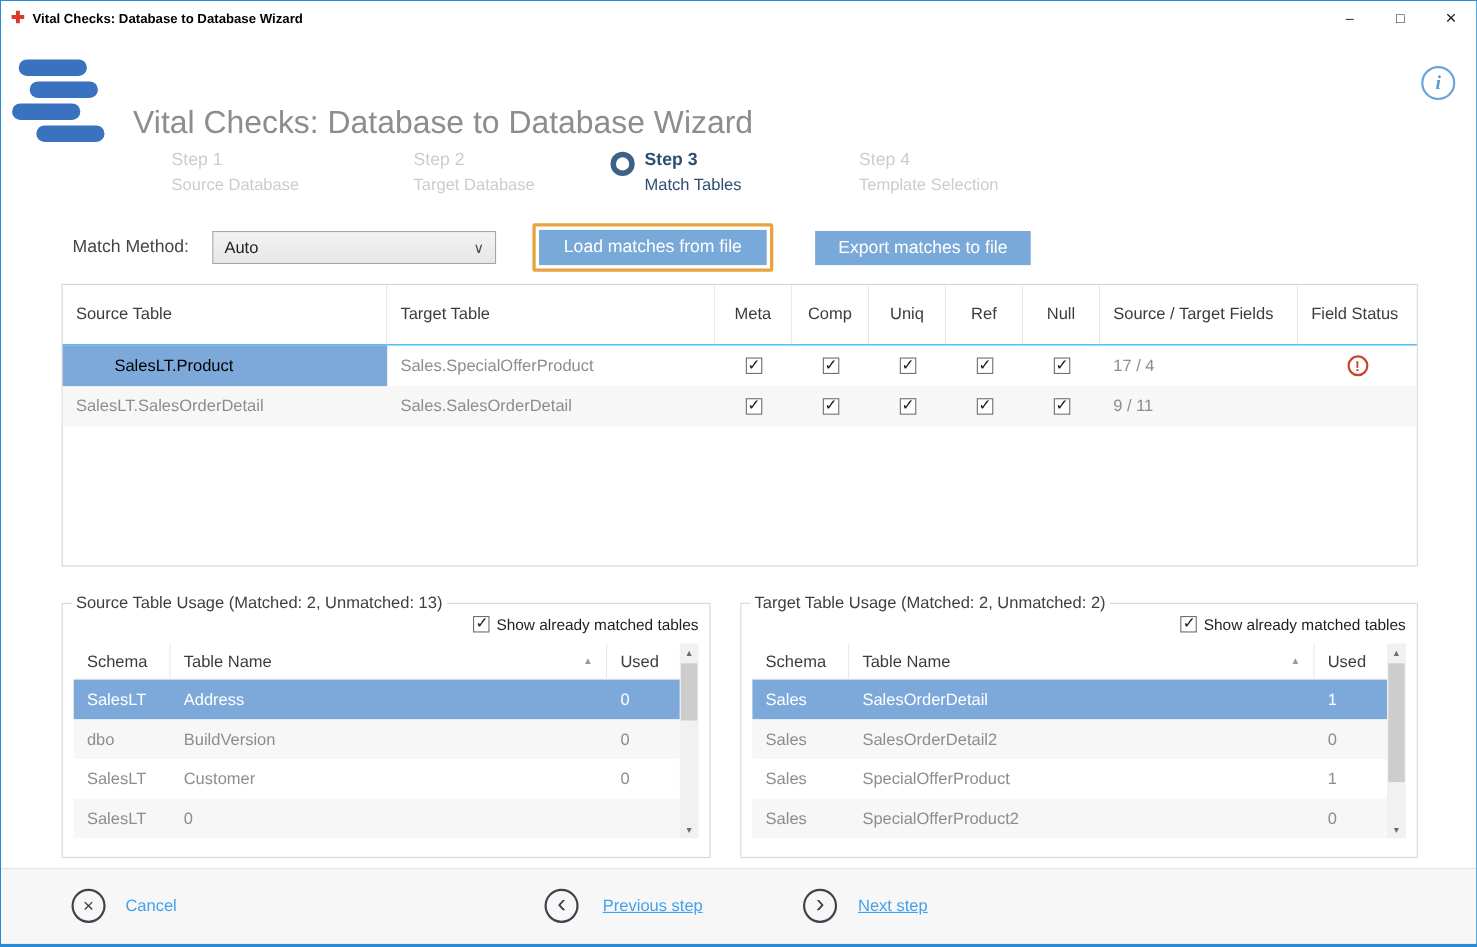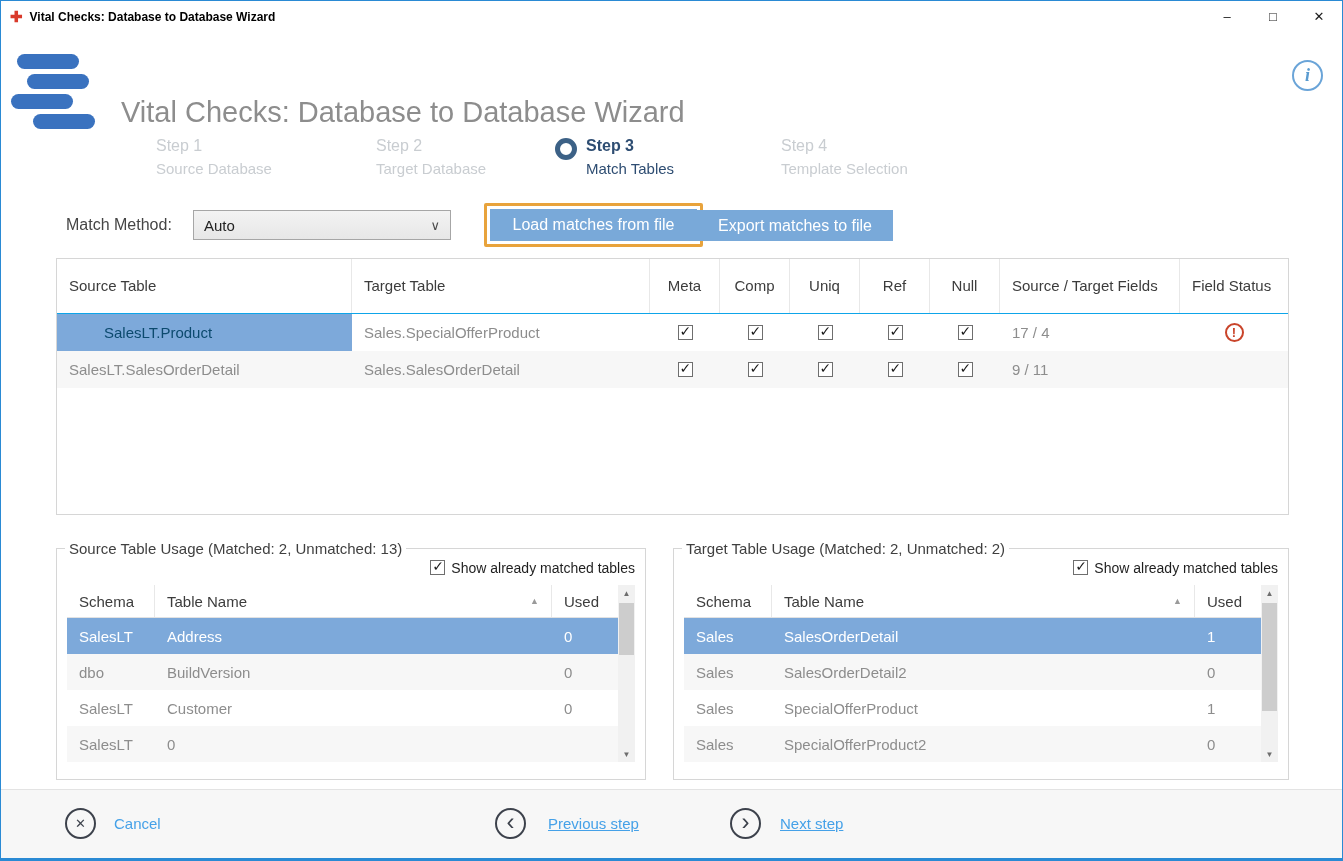--- a/index.html
+++ b/index.html
@@ -46,35 +46,35 @@
   .mm-label { position:absolute; left:65px; top:184px; font-size:16px; color:#454545; }
   .dropdown { position:absolute; left:192px; top:178px; width:258px; height:30px;
               background:linear-gradient(#f3f3f3,#e7e7e7); border:1px solid #a6a6a6;
               display:flex; align-items:center; padding:0 10px; font-size:15px; color:#222; }
   .dropdown .arrow { margin-left:auto; font-size:13px; color:#4a4a4a; }
   .highlight-box { position:absolute; left:483px; top:171px; width:219px; height:44px;
                    border:3px solid #e8a33c; border-radius:2px; display:flex; align-items:center; justify-content:center; }
   .btn-blue { background:#79a9d9; color:#fff; font-size:16px; border:none; display:flex;
               align-items:center; justify-content:center; font-family:"Liberation Sans", sans-serif; }
   .load-btn { width:207px; height:32px; }
-  .export-btn { position:absolute; left:696px; top:178px; width:196px; height:31px; }
+  .export-btn { position:absolute; left:740px; top:178px; width:196px; height:31px; }
 
   
   .match-grid { position:absolute; left:55px; top:226px; width:1233px; height:257px;
                 border:1px solid #d6d6d6; background:#fff; font-size:15px; }
   .m-header { display:flex; height:55px; border-bottom:1px solid #0ea5e9; }
   .m-hcell { display:flex; align-items:center; padding:0 12px; color:#3c3c3c; border-right:1px solid #e8e8e8; line-height:1.25; }
   .m-hcell.center { justify-content:center; padding:0; }
   .m-hcell:last-child { border-right:none; }
   .c-src { width:295px; } .c-tgt { width:298px; } .c-chk { width:70px; } .c-flds { width:180px; } .c-stat { flex:1; }
   .m-row { display:flex; height:37px; }
   .m-row.alt { background:#f7f7f7; }
   .m-cell { height:100%; display:flex; align-items:center; padding:0 12px; color:#8d8d8d; }
   .m-cell.center { justify-content:center; padding:0; }
-  .cell-sel { background:#7da9da; color:#0c4a6e;padding-left:47px; }
+  .cell-sel { background:#7da9da; color:#000000;padding-left:47px; }
 
   .checkbox { width:15px; height:15px; border:1px solid #6e6e6e; background:#fff; position:relative; display:inline-block; flex:none; }
   .checkbox.checked::after { content:"✓"; position:absolute; top:-3px; left:1px; font-size:14px; color:#1a1a1a; }
 
   .error-badge { width:19px; height:19px; border:2px solid #c9442a; border-radius:50%; color:#c9442a;
                  font-weight:bold; font-size:13px; display:flex; align-items:center; justify-content:center; }
 
   
   .usage { position:absolute; top:508px; height:240px; border:1px solid #d6d6d6; background:#fff; padding:2px 10px 0; }
   .usage.source { left:55px; width:590px; }

